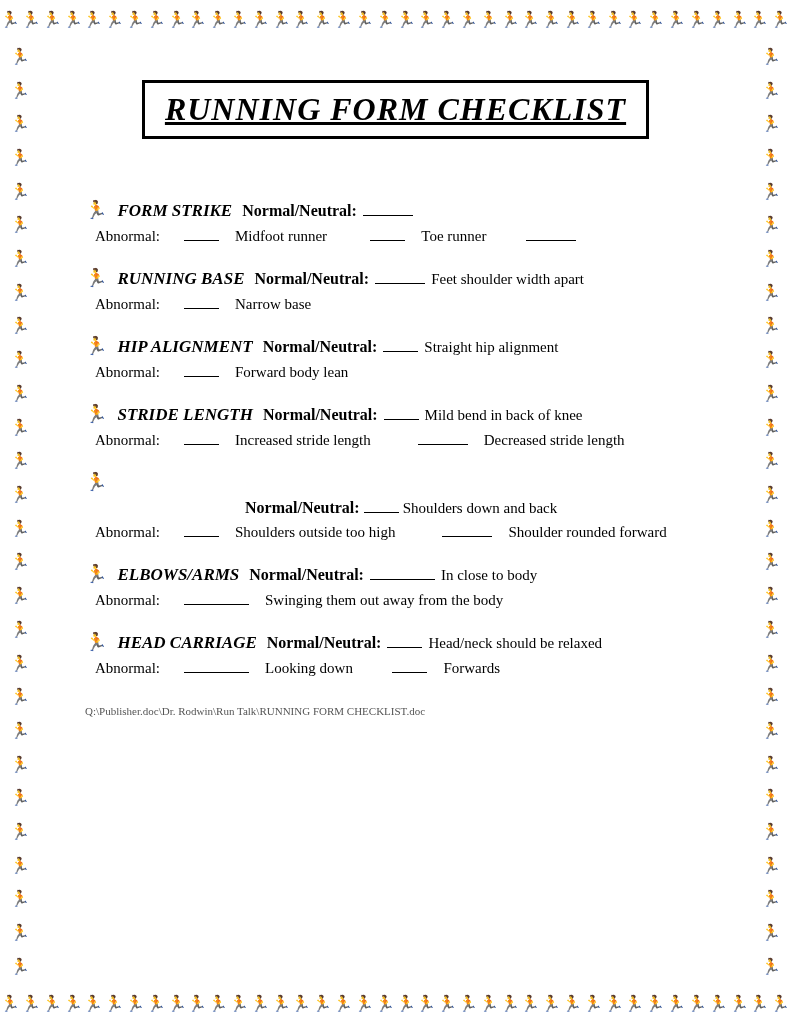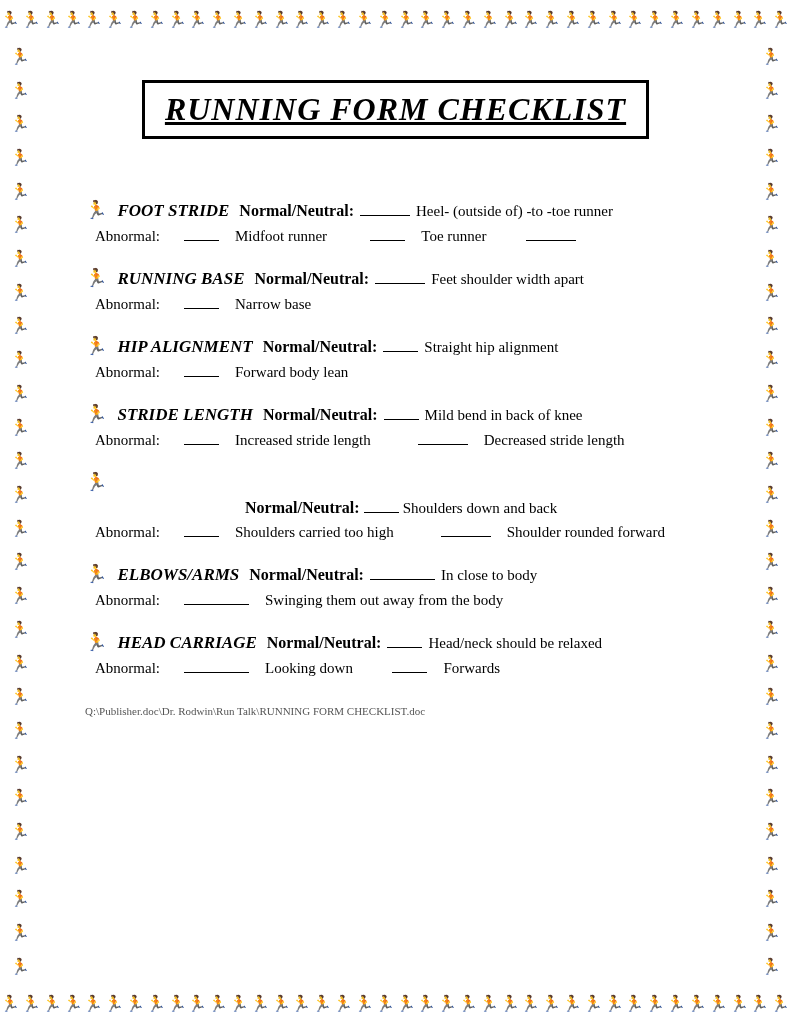--- a/index.html
+++ b/index.html
@@ -325,24 +325,23 @@
 
   <div class="title-wrapper">
     <div class="page-title-box">
       <span class="page-title">RUNNING FORM CHECKLIST</span>
     </div>
   </div>
 
   <div class="section">
     <div class="section-header-row">
       <span class="section-icon">🏃</span>
-      <span class="section-title">FOOT STRIDE</span>
+      <span class="section-title">FORM STRIKE</span>
       <span class="label-bold">Normal/Neutral:</span>
       <span class="underline-space"></span>
-      <span class="normal-text">Heel- (outside of) -to -toe runner</span>
     </div>
     <div class="abnormal-row">
       <span class="abnormal-label">Abnormal:</span>
       <span class="underline-space-sm"></span>
       <span>Midfoot runner</span>
       &nbsp;&nbsp;&nbsp;
       <span class="underline-space-sm"></span>
       <span>Toe runner</span>
       &nbsp;&nbsp;
       <span class="underline-space"></span>
@@ -402,21 +401,21 @@
       <span class="section-icon">🏃</span>
     </div>
     <div class="shoulder-normal-row">
       <span class="label-bold">Normal/Neutral:</span>
       <span class="underline-space-sm"></span>
       <span class="normal-text">Shoulders down and back</span>
     </div>
     <div class="abnormal-row">
       <span class="abnormal-label">Abnormal:</span>
       <span class="underline-space-sm"></span>
-      <span>Shoulders carried too high</span>
+      <span>Shoulders outside too high</span>
       &nbsp;&nbsp;&nbsp;&nbsp;
       <span class="underline-space"></span>
       <span>Shoulder rounded forward</span>
     </div>
   </div>
 
   <div class="section">
     <div class="section-header-row">
       <span class="section-icon">🏃</span>
       <span class="section-title">ELBOWS/ARMS</span>

